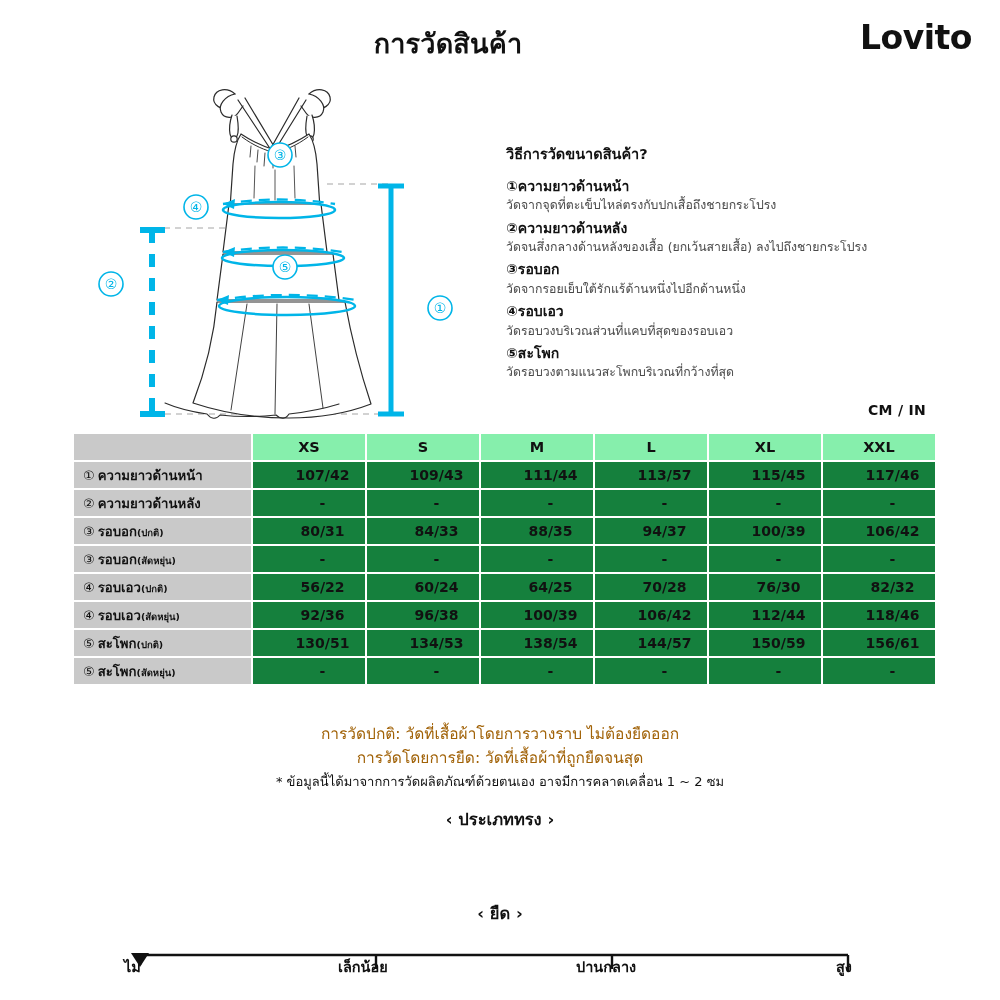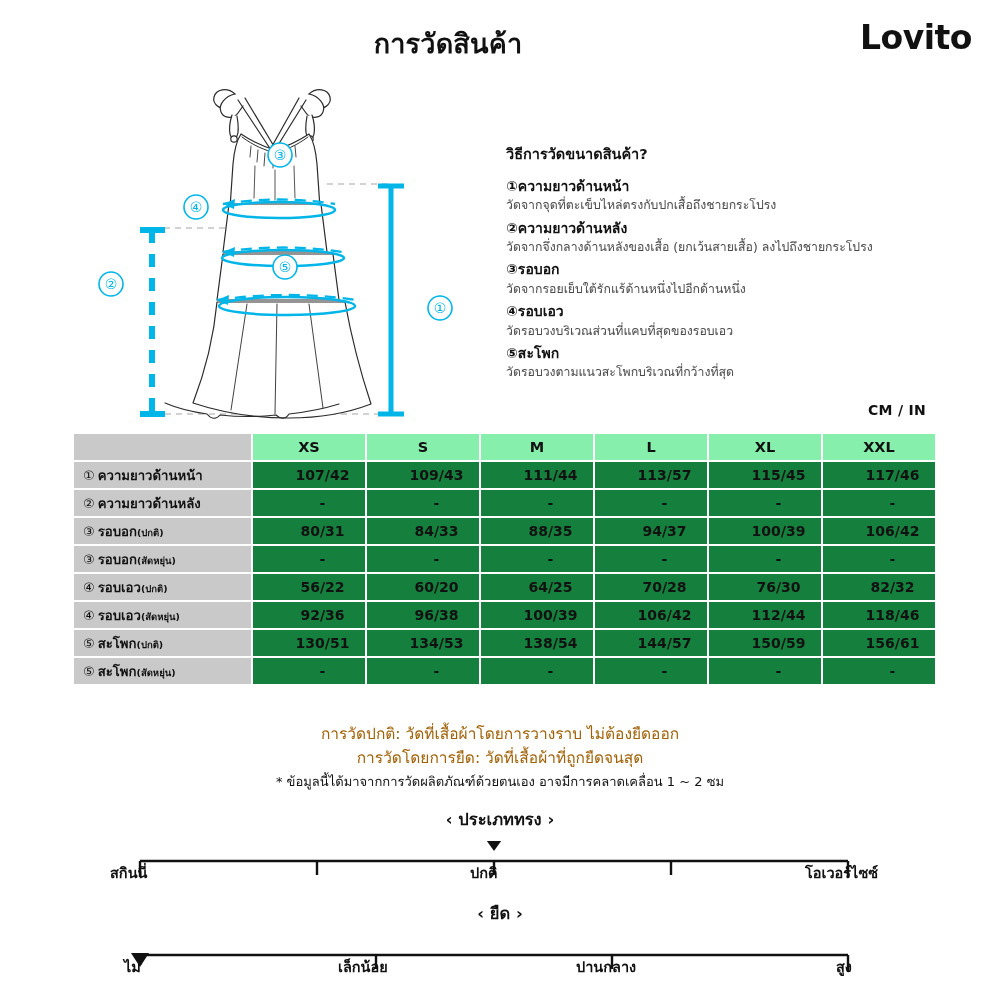--- a/index.html
+++ b/index.html
@@ -300,21 +300,21 @@
 <div id="instructions">
   <div class="instr-heading">วิธีการวัดขนาดสินค้า?</div>
 
   <div class="instr-item">
     <div class="instr-title"><span>①</span><span>ความยาวด้านหน้า</span></div>
     <div class="instr-desc">วัดจากจุดที่ตะเข็บไหล่ตรงกับปกเสื้อถึงชายกระโปรง</div>
   </div>
 
   <div class="instr-item">
     <div class="instr-title"><span>②</span><span>ความยาวด้านหลัง</span></div>
-    <div class="instr-desc">วัดจากจึ่งกลางด้านหลังของเสื้อ (ยกเว้นสายเสื้อ) ลงไปถึงชายกระโปรง</div>
+    <div class="instr-desc">วัดจนสึ่งกลางด้านหลังของเสื้อ (ยกเว้นสายเสื้อ) ลงไปถึงชายกระโปรง</div>
   </div>
 
   <div class="instr-item">
     <div class="instr-title"><span>③</span><span>รอบอก</span></div>
     <div class="instr-desc">วัดจากรอยเย็บใต้รักแร้ด้านหนึ่งไปอีกด้านหนึ่ง</div>
   </div>
 
   <div class="instr-item">
     <div class="instr-title"><span>④</span><span>รอบเอว</span></div>
     <div class="instr-desc">วัดรอบวงบริเวณส่วนที่แคบที่สุดของรอบเอว</div>
@@ -382,21 +382,21 @@
         <td class="val">-</td>
         <td class="val">-</td>
         <td class="val">-</td>
         <td class="val">-</td>
         <td class="val">-</td>
         <td class="val">-</td>
       </tr>
       <tr>
         <td class="row-label"><span class="circ-num">④</span><span>รอบเอว</span><span class="qualifier">(ปกติ)</span></td>
         <td class="val">56/22</td>
-        <td class="val">60/20</td>
+        <td class="val">60/24</td>
         <td class="val">64/25</td>
         <td class="val">70/28</td>
         <td class="val">76/30</td>
         <td class="val">82/32</td>
       </tr>
       <tr>
         <td class="row-label"><span class="circ-num">④</span><span>รอบเอว</span><span class="qualifier">(สัดหยุ่น)</span></td>
         <td class="val">92/36</td>
         <td class="val">96/38</td>
         <td class="val">100/39</td>
@@ -426,38 +426,20 @@
 </table>
 
 <div id="footnotes">
   <div class="note-line">การวัดปกติ: วัดที่เสื้อผ้าโดยการวางราบ ไม่ต้องยืดออก</div>
   <div class="note-line">การวัดโดยการยืด: วัดที่เสื้อผ้าที่ถูกยืดจนสุด</div>
   <div class="note-small">* ข้อมูลนี้ได้มาจากการวัดผลิตภัณฑ์ด้วยตนเอง อาจมีการคลาดเคลื่อน 1 ~ 2 ซม</div>
 </div>
 
 <div class="scale-block" id="scale-fit">
   <div class="scale-title">‹ ประเภททรง ›</div>
-  <div class="scale-graphic">
-    <svg width="1000" height="52" viewBox="0 0 1000 52">
-      <g stroke="#111111" stroke-width="2.4" fill="none">
-        <line x1="140" y1="20" x2="848" y2="20"></line>
-        <line x1="140" y1="20" x2="140" y2="36"></line>
-        <line x1="317" y1="20" x2="317" y2="34"></line>
-        <line x1="494" y1="20" x2="494" y2="34"></line>
-        <line x1="671" y1="20" x2="671" y2="34"></line>
-        <line x1="848" y1="20" x2="848" y2="36"></line>
-      </g>
-      <polygon points="494,10 484,-4 504,-4" fill="#111111"></polygon>
-    </svg>
-    <div class="scale-labels">
-      <span style="left:110px;">สกินนี่</span>
-      <span style="left:470px;">ปกติ</span>
-      <span style="left:805px;">โอเวอร์ไซซ์</span>
-    </div>
-  </div>
 </div>
 
 <div class="scale-block" id="scale-stretch">
   <div class="scale-title">‹ ยืด ›</div>
   <div class="scale-graphic">
     <svg width="1000" height="52" viewBox="0 0 1000 52">
       <g stroke="#111111" stroke-width="2.4" fill="none">
         <line x1="140" y1="20" x2="848" y2="20"></line>
         <line x1="140" y1="20" x2="140" y2="30"></line>
         <line x1="376" y1="20" x2="376" y2="34"></line>

